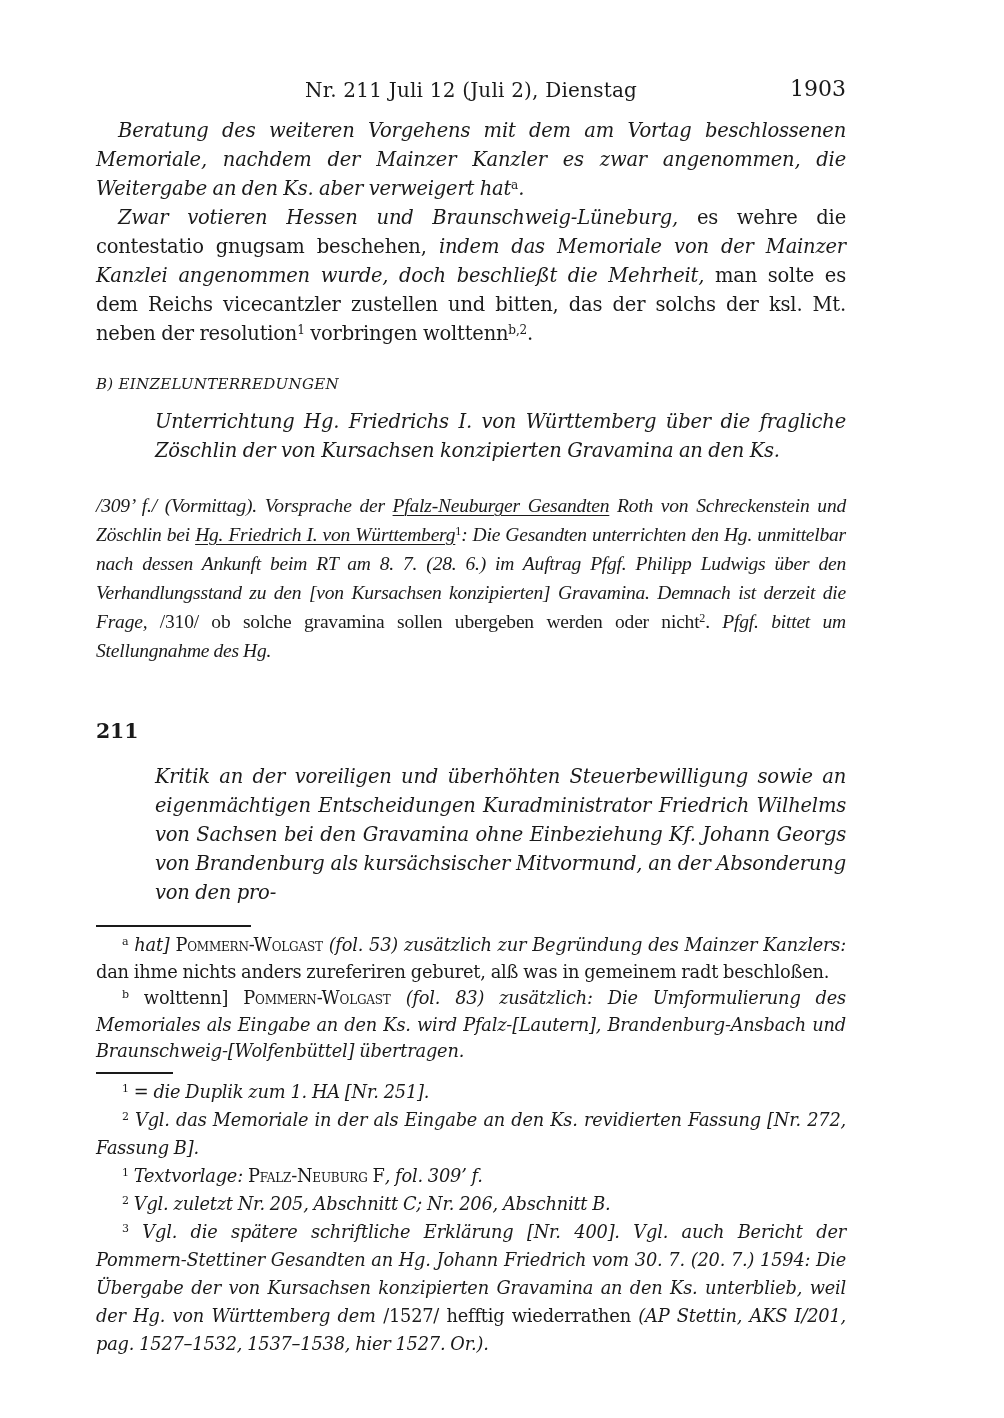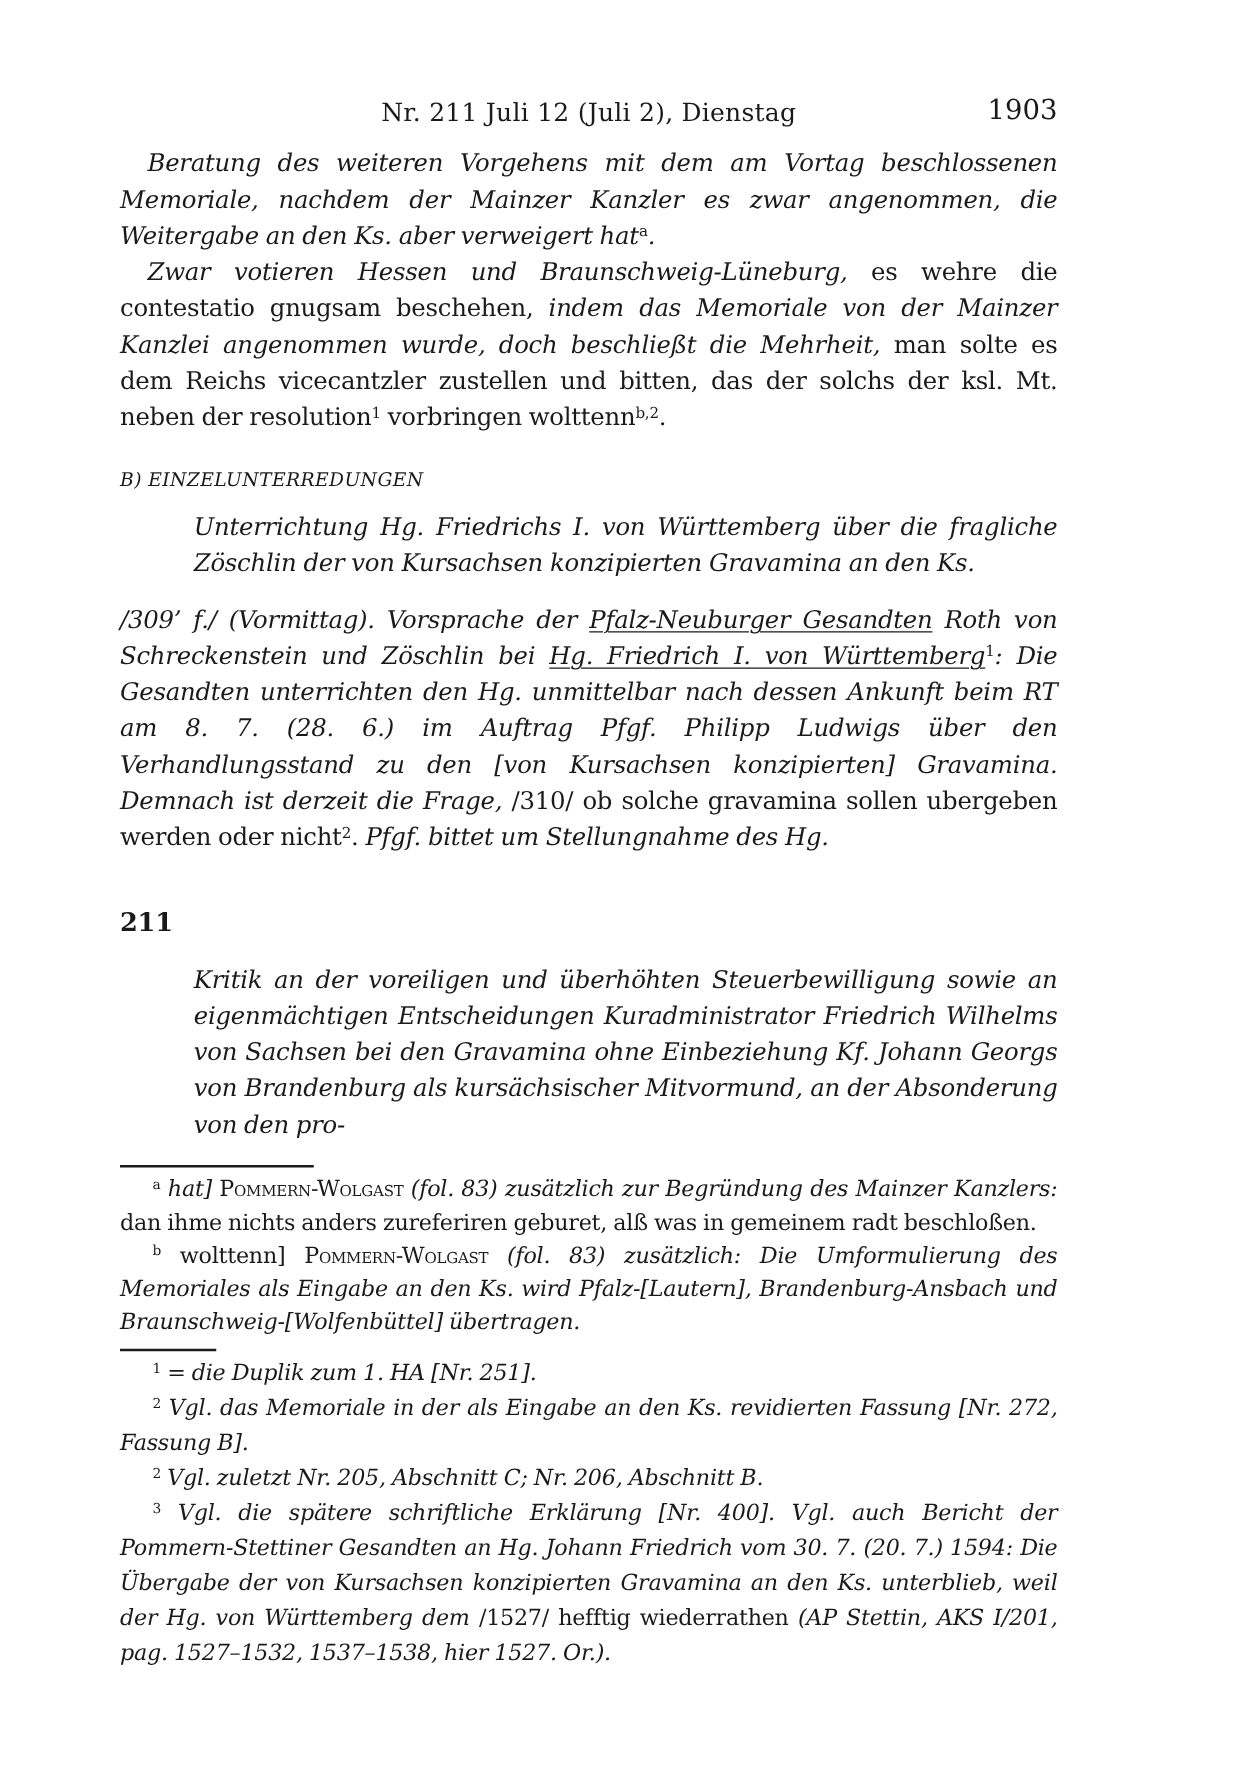--- a/index.html
+++ b/index.html
@@ -57,24 +57,24 @@
     font-style: italic;
     font-weight: normal;
     letter-spacing: 0.3px;
   }
   .blockquote {
     margin: 0;
     margin-left: 59px;
     font-style: italic;
   }
   .mt-quote1  { margin-top: 8px; }
-  .mt-para3   { margin-top: 16px; }
+  .mt-para3   { margin-top: 26px; font-family: Liberation Serif, serif; }
   .entry-heading {
     display: flex;
-    margin-top: 40px;
+    margin-top: 52px;
     font-size: 20.5px;
     line-height: 29px;
     font-weight: bold;
     letter-spacing: -0.2px;
   }
   .entry-number { width: 59px; flex: 0 0 59px; }
   .mt-quote2  { margin-top: 16px; }
   
   .apparatus-rule {
     border: none;
@@ -133,27 +133,28 @@
 
     <div class="entry-heading">
       <span class="entry-number">211</span>
     </div>
 
     <p class="para blockquote mt-quote2"><span class="run-i">Kritik an der voreiligen und überhöhten Steuerbewilligung sowie an eigenmächtigen Entscheidungen Kuradministrator Friedrich Wilhelms von Sachsen bei den Gravamina ohne Einbeziehung Kf. Johann Georgs von Brandenburg als kursächsischer Mitvormund, an der Absonderung von den pro-</span></p>
 
     <hr class="apparatus-rule rule-letters">
 
     <div class="notes-letters">
-      <p class="note"><sup class="run-sup">a</sup><span class="run-i"> hat] </span><span class="run-sc">Pommern-Wolgast</span><span class="run-i"> (fol. 83) zusätzlich zur Begründung des Mainzer Kanzlers: </span><span class="run-r">dan ihme nichts anders zureferiren geburet, alß was in gemeinem radt beschloßen.</span></p>
+      <p class="note"><sup class="run-sup">a</sup><span class="run-i"> hat] </span><span class="run-sc">Pommern-Wolgast</span><span class="run-i"> (fol. 53) zusätzlich zur Begründung des Mainzer Kanzlers: </span><span class="run-r">dan ihme nichts anders zureferiren geburet, alß was in gemeinem radt beschloßen.</span></p>
       <p class="note"><sup class="run-sup">b</sup><span class="run-r"> wolttenn] </span><span class="run-sc">Pommern-Wolgast</span><span class="run-i"> (fol. 83) zusätzlich: Die Umformulierung des Memoriales als Eingabe an den Ks. wird Pfalz-[Lautern], Brandenburg-Ansbach und Braunschweig-[Wolfenbüttel] übertragen.</span></p>
     </div>
 
     <hr class="apparatus-rule rule-numbers">
 
     <div class="notes-numbers">
       <p class="note"><sup class="run-sup">1</sup><span class="run-r"> = </span><span class="run-i">die Duplik zum 1. HA [Nr. 251].</span></p>
       <p class="note"><sup class="run-sup">2</sup><span class="run-r"> </span><span class="run-i">Vgl. das Memoriale in der als Eingabe an den Ks. revidierten Fassung [Nr. 272, Fassung B].</span></p>
+      <p class="note"><sup class="run-sup">1</sup><span class="run-r"> </span><span class="run-i">Textvorlage: </span><span class="run-sc">Pfalz-Neuburg F</span><span class="run-i">, fol. 309’ f.</span></p>
       <p class="note"><sup class="run-sup">2</sup><span class="run-r"> </span><span class="run-i">Vgl. zuletzt Nr. 205, Abschnitt C; Nr. 206, Abschnitt B.</span></p>
       <p class="note"><sup class="run-sup">3</sup><span class="run-r"> </span><span class="run-i">Vgl. die spätere schriftliche Erklärung [Nr. 400]. Vgl. auch Bericht der Pommern-Stettiner Gesandten an Hg. Johann Friedrich vom 30. 7. (20. 7.) 1594: Die Übergabe der von Kursachsen konzipierten Gravamina an den Ks. unterblieb, weil der Hg. von Württemberg dem </span><span class="run-r">/1527/ hefftig wiederrathen </span><span class="run-i">(AP Stettin, AKS I/201, pag. 1527–1532, 1537–1538, hier 1527. Or.).</span></p>
     </div>
 
   </div>
 </div>
 
 </body></html>

